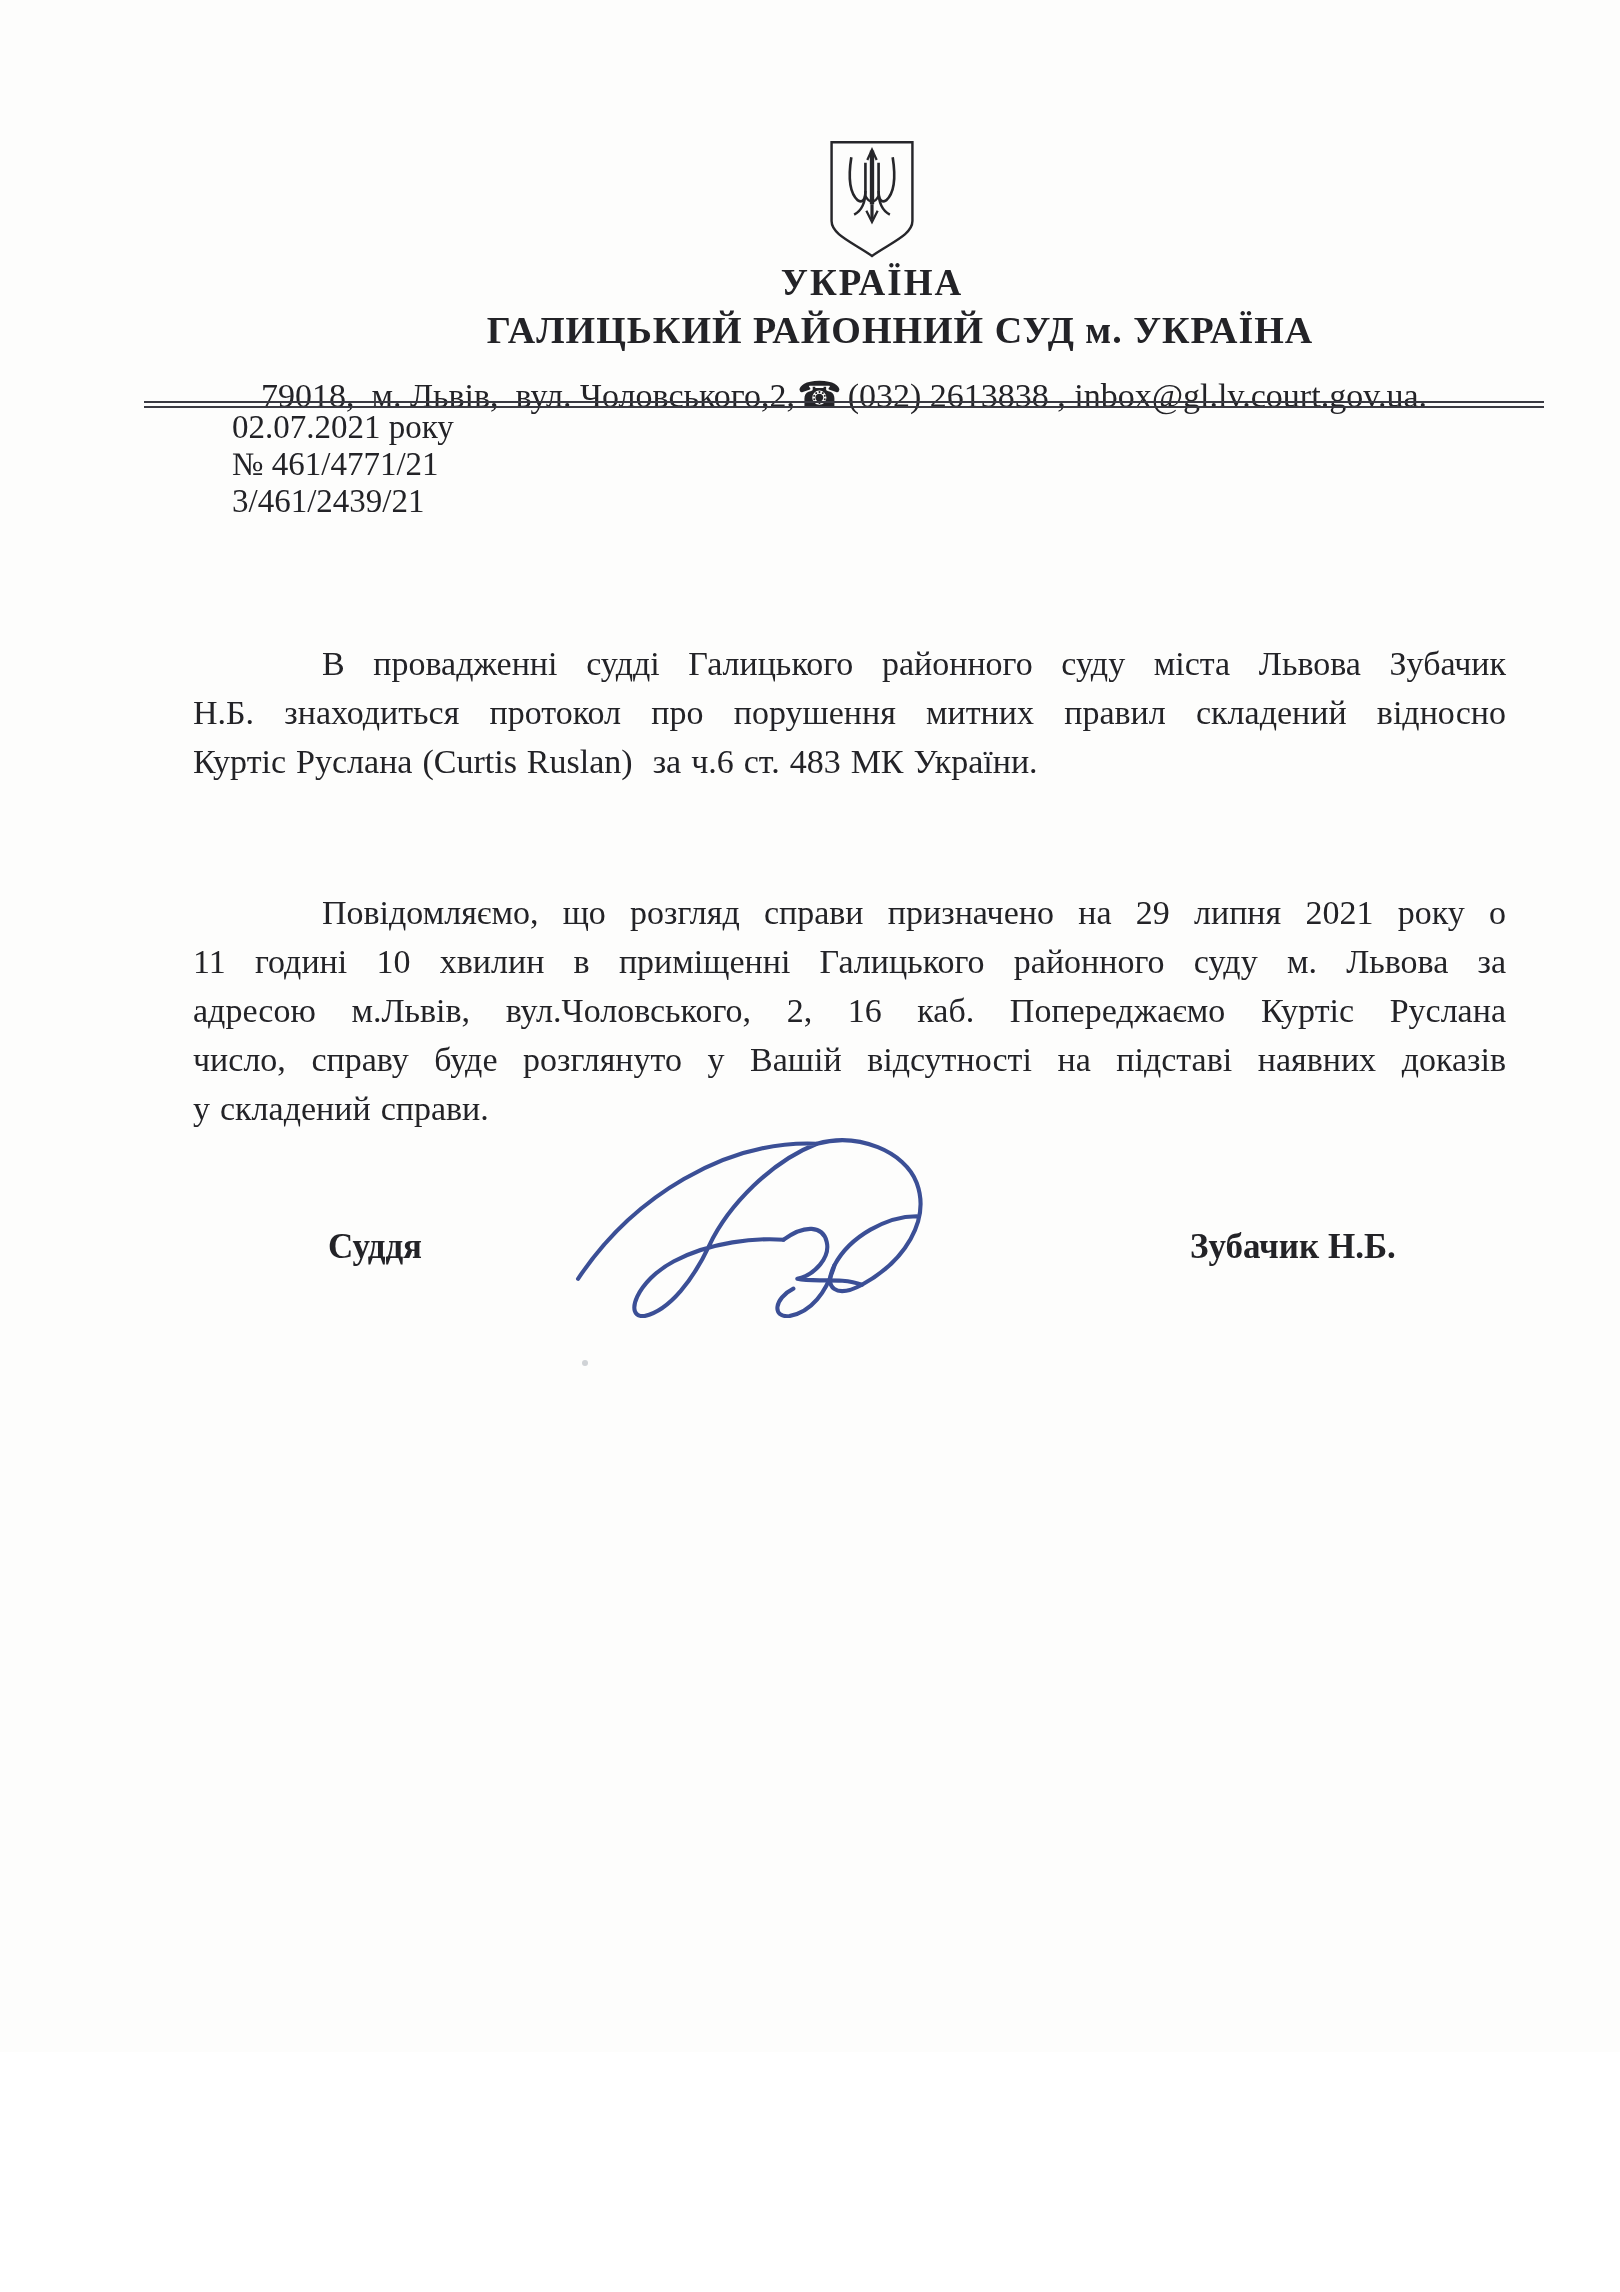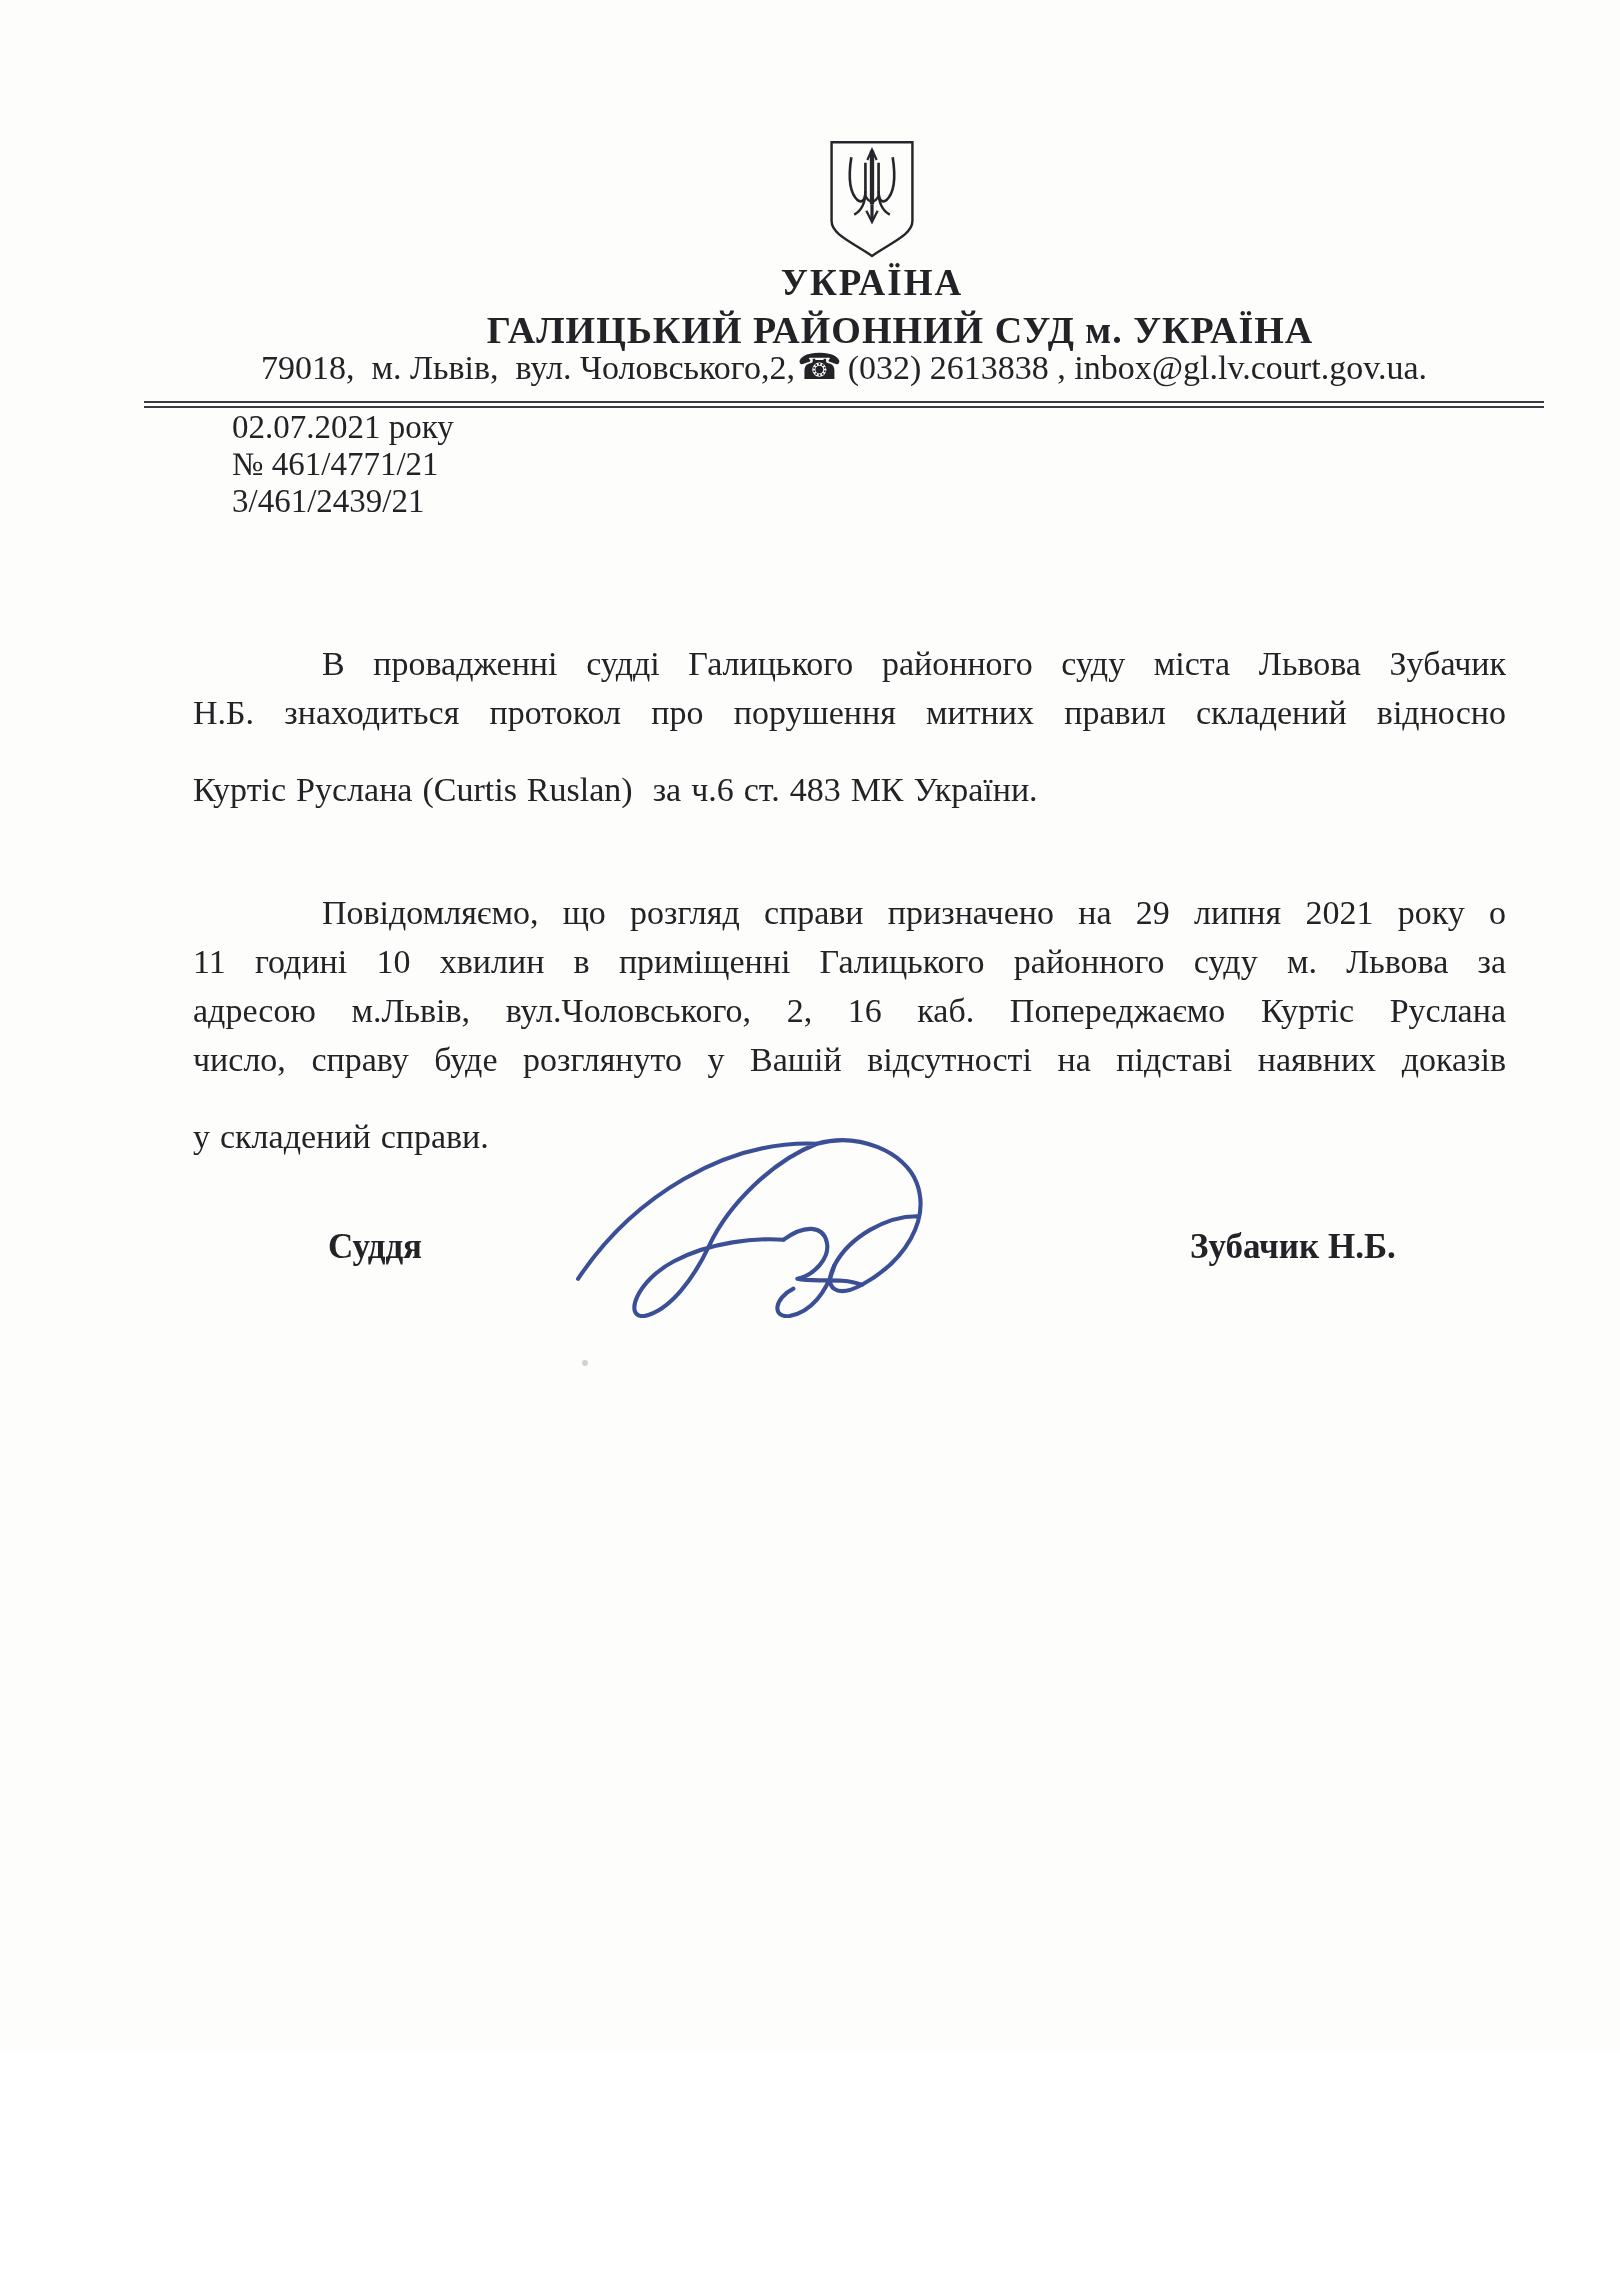--- a/index.html
+++ b/index.html
@@ -23,21 +23,21 @@
   .emblem path{stroke:#26262a;fill:none;}
   .country{
     position:absolute;top:261px;left:872px;transform:translateX(-50%);
     font-size:37px;font-weight:bold;letter-spacing:2px;white-space:nowrap;
   }
   .court{
     position:absolute;top:308px;left:900px;transform:translateX(-50%);
     font-size:38px;font-weight:bold;letter-spacing:1px;white-space:nowrap;
   }
   .addressline{
-    position:absolute;top:346px;left:844px;transform:translateX(-50%);
+    position:absolute;top:374px;left:844px;transform:translateX(-50%);
     font-size:34px;white-space:nowrap;
   }
   .addressline .phone-glyph{font-size:36px;padding:0 5.9px 0 2px;}
   .rule{
     position:absolute;left:144px;top:401px;width:1400px;height:6.9px;
     border-top:2.9px solid var(--rule);
     border-bottom:2px solid var(--rule);
   }
   
   .refblock{
@@ -46,21 +46,21 @@
   }
   
   .para{
     position:absolute;left:193px;width:1313px;
     font-size:34px;line-height:49px;word-spacing:1.5px;
   }
   .para-1{top:639px;}
   .para-2{top:888px;}
   .para-line{text-align:justify;text-align-last:justify;}
   .para-line.first{text-indent:129px;}
-  .para-line.last{text-align-last:left;margin-top:28px;}
+  .para-line.last{text-align-last:left;}
   
   .sig-role{position:absolute;left:328px;top:1227px;font-size:35px;font-weight:bold;}
   .sig-name{position:absolute;left:1190px;top:1227px;font-size:35px;font-weight:bold;white-space:nowrap;}
   .signature{position:absolute;left:564px;top:1132px;width:402px;height:186px;}
   .signature path{fill:none;stroke:var(--ink);stroke-width:4.2;stroke-linecap:round;stroke-linejoin:round;}
   
   .ink-dot{
     position:absolute;left:582px;top:1360px;width:5.9px;height:5.9px;border-radius:50%;
     background:#9aa0a8;opacity:.45;
   }

